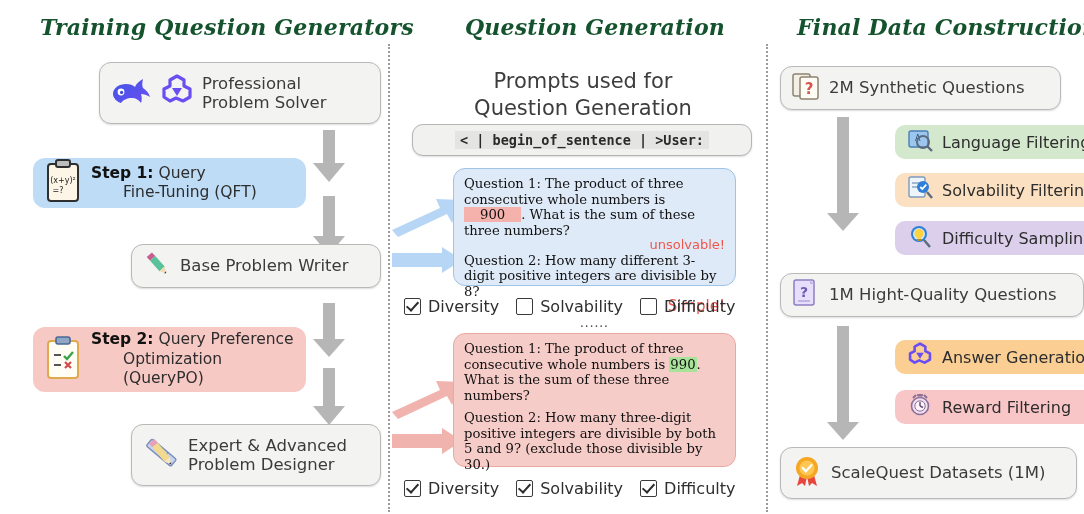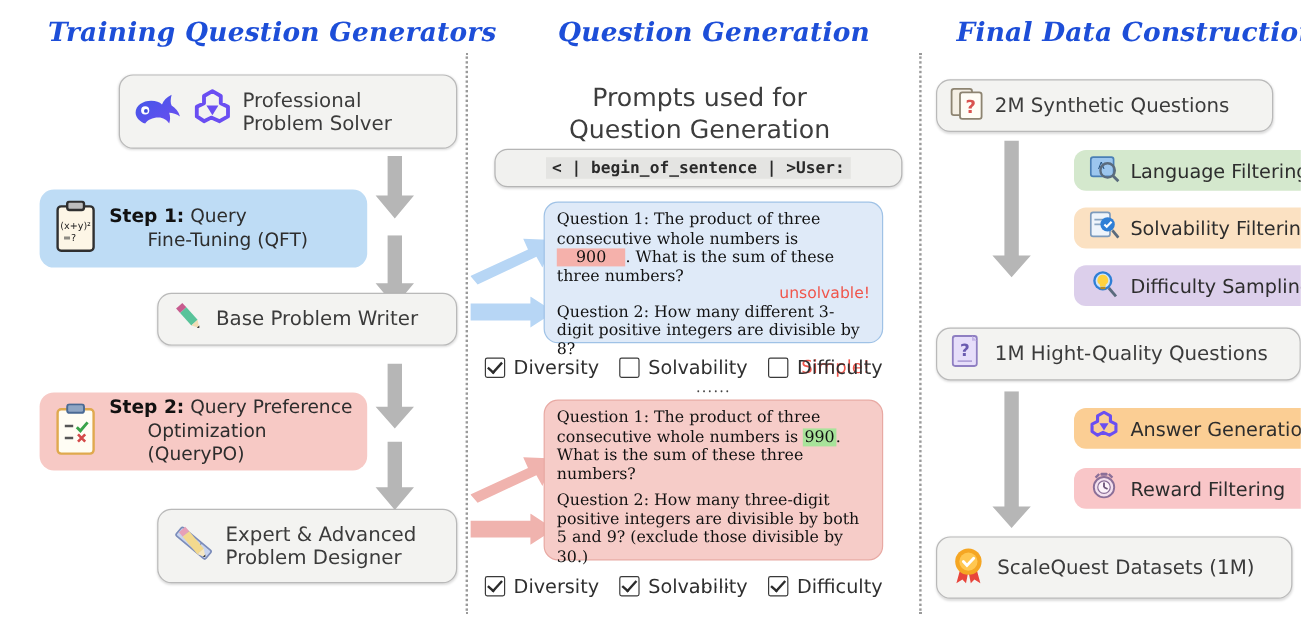--- a/index.html
+++ b/index.html
@@ -12,21 +12,21 @@
   }
   .stage { position: absolute; inset: 0; }
 
   
   .col-title {
     position: absolute;
     font-family: "DejaVu Serif", "Liberation Serif", serif;
     font-style: italic;
     font-weight: bold;
     font-size: 22px;
-    color: #1d4ed8;
+    color: #14532d;
     white-space: nowrap;
     letter-spacing: .2px;
   }
 
   
   .divider {
     position: absolute;
     top: 44px; bottom: 2px;
     width: 0;
     border-left: 2px dotted #9a9a9a;
@@ -222,21 +222,21 @@
     <span class="label">Professional
 Problem Solver</span>
   </div>
 
   <div class="garrow" style="left:312px; top:130px;">
     <svg width="34" height="53" viewBox="0 0 34 53">
       <polygon points="11,0 23,0 23,33 33,33 17,52 1,33 11,33" fill="#b6b6b6"></polygon>
     </svg>
   </div>
 
-  <div class="pill blue" style="left:33px; top:158px; width:273px; height:65px;align-items:center;">
+  <div class="pill blue" style="left:33px; top:158px; width:273px; height:50px;align-items:center;">
     <span class="ic">
       <svg width="36" height="44" viewBox="0 0 36 44">
         <rect x="3" y="5" width="30" height="37" rx="3" fill="#fdf6e6" stroke="#2f2f2f" stroke-width="2"></rect>
         <rect x="11" y="1" width="14" height="7" rx="2" fill="#bdbdbd" stroke="#2f2f2f" stroke-width="2"></rect>
         <text x="18" y="24" font-size="8" text-anchor="middle" fill="#222" font-family="DejaVu Sans, sans-serif">(x+y)²</text>
         <text x="13" y="34" font-size="8" text-anchor="middle" fill="#222" font-family="DejaVu Sans, sans-serif">=?</text>
       </svg>
     </span>
     <span class="label">
       <b>Step 1:</b><span> Query</span><br>

